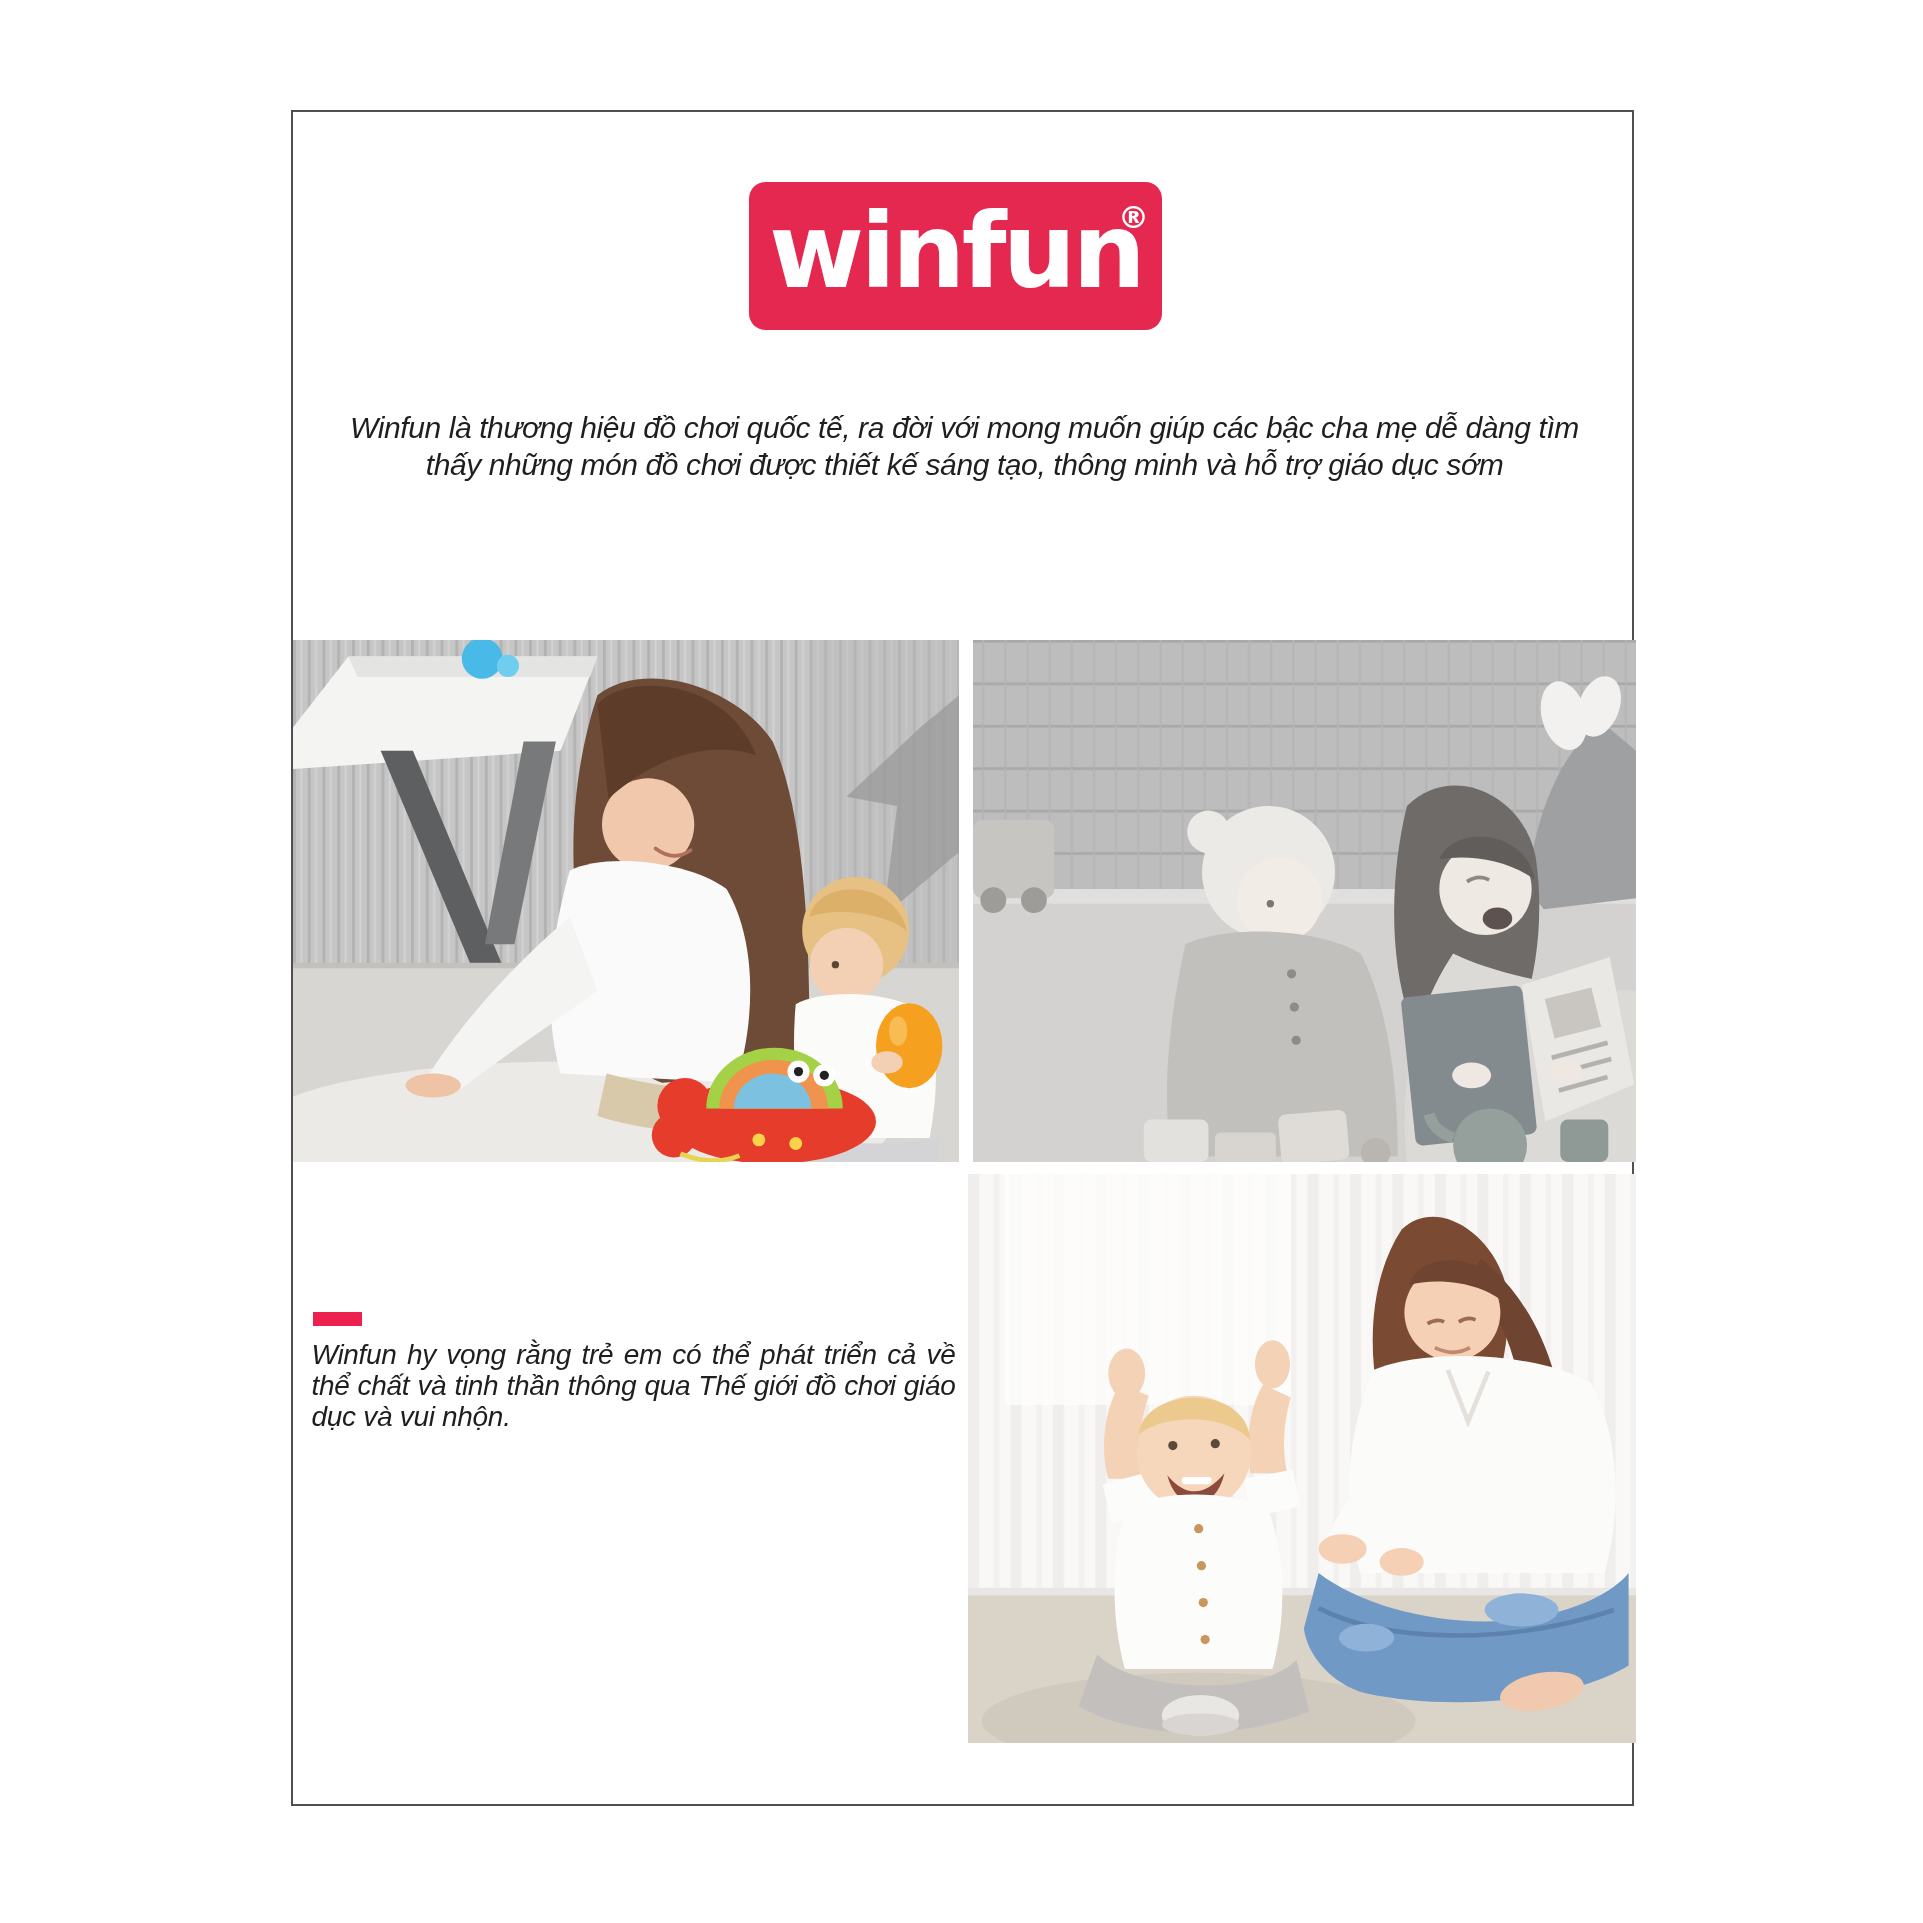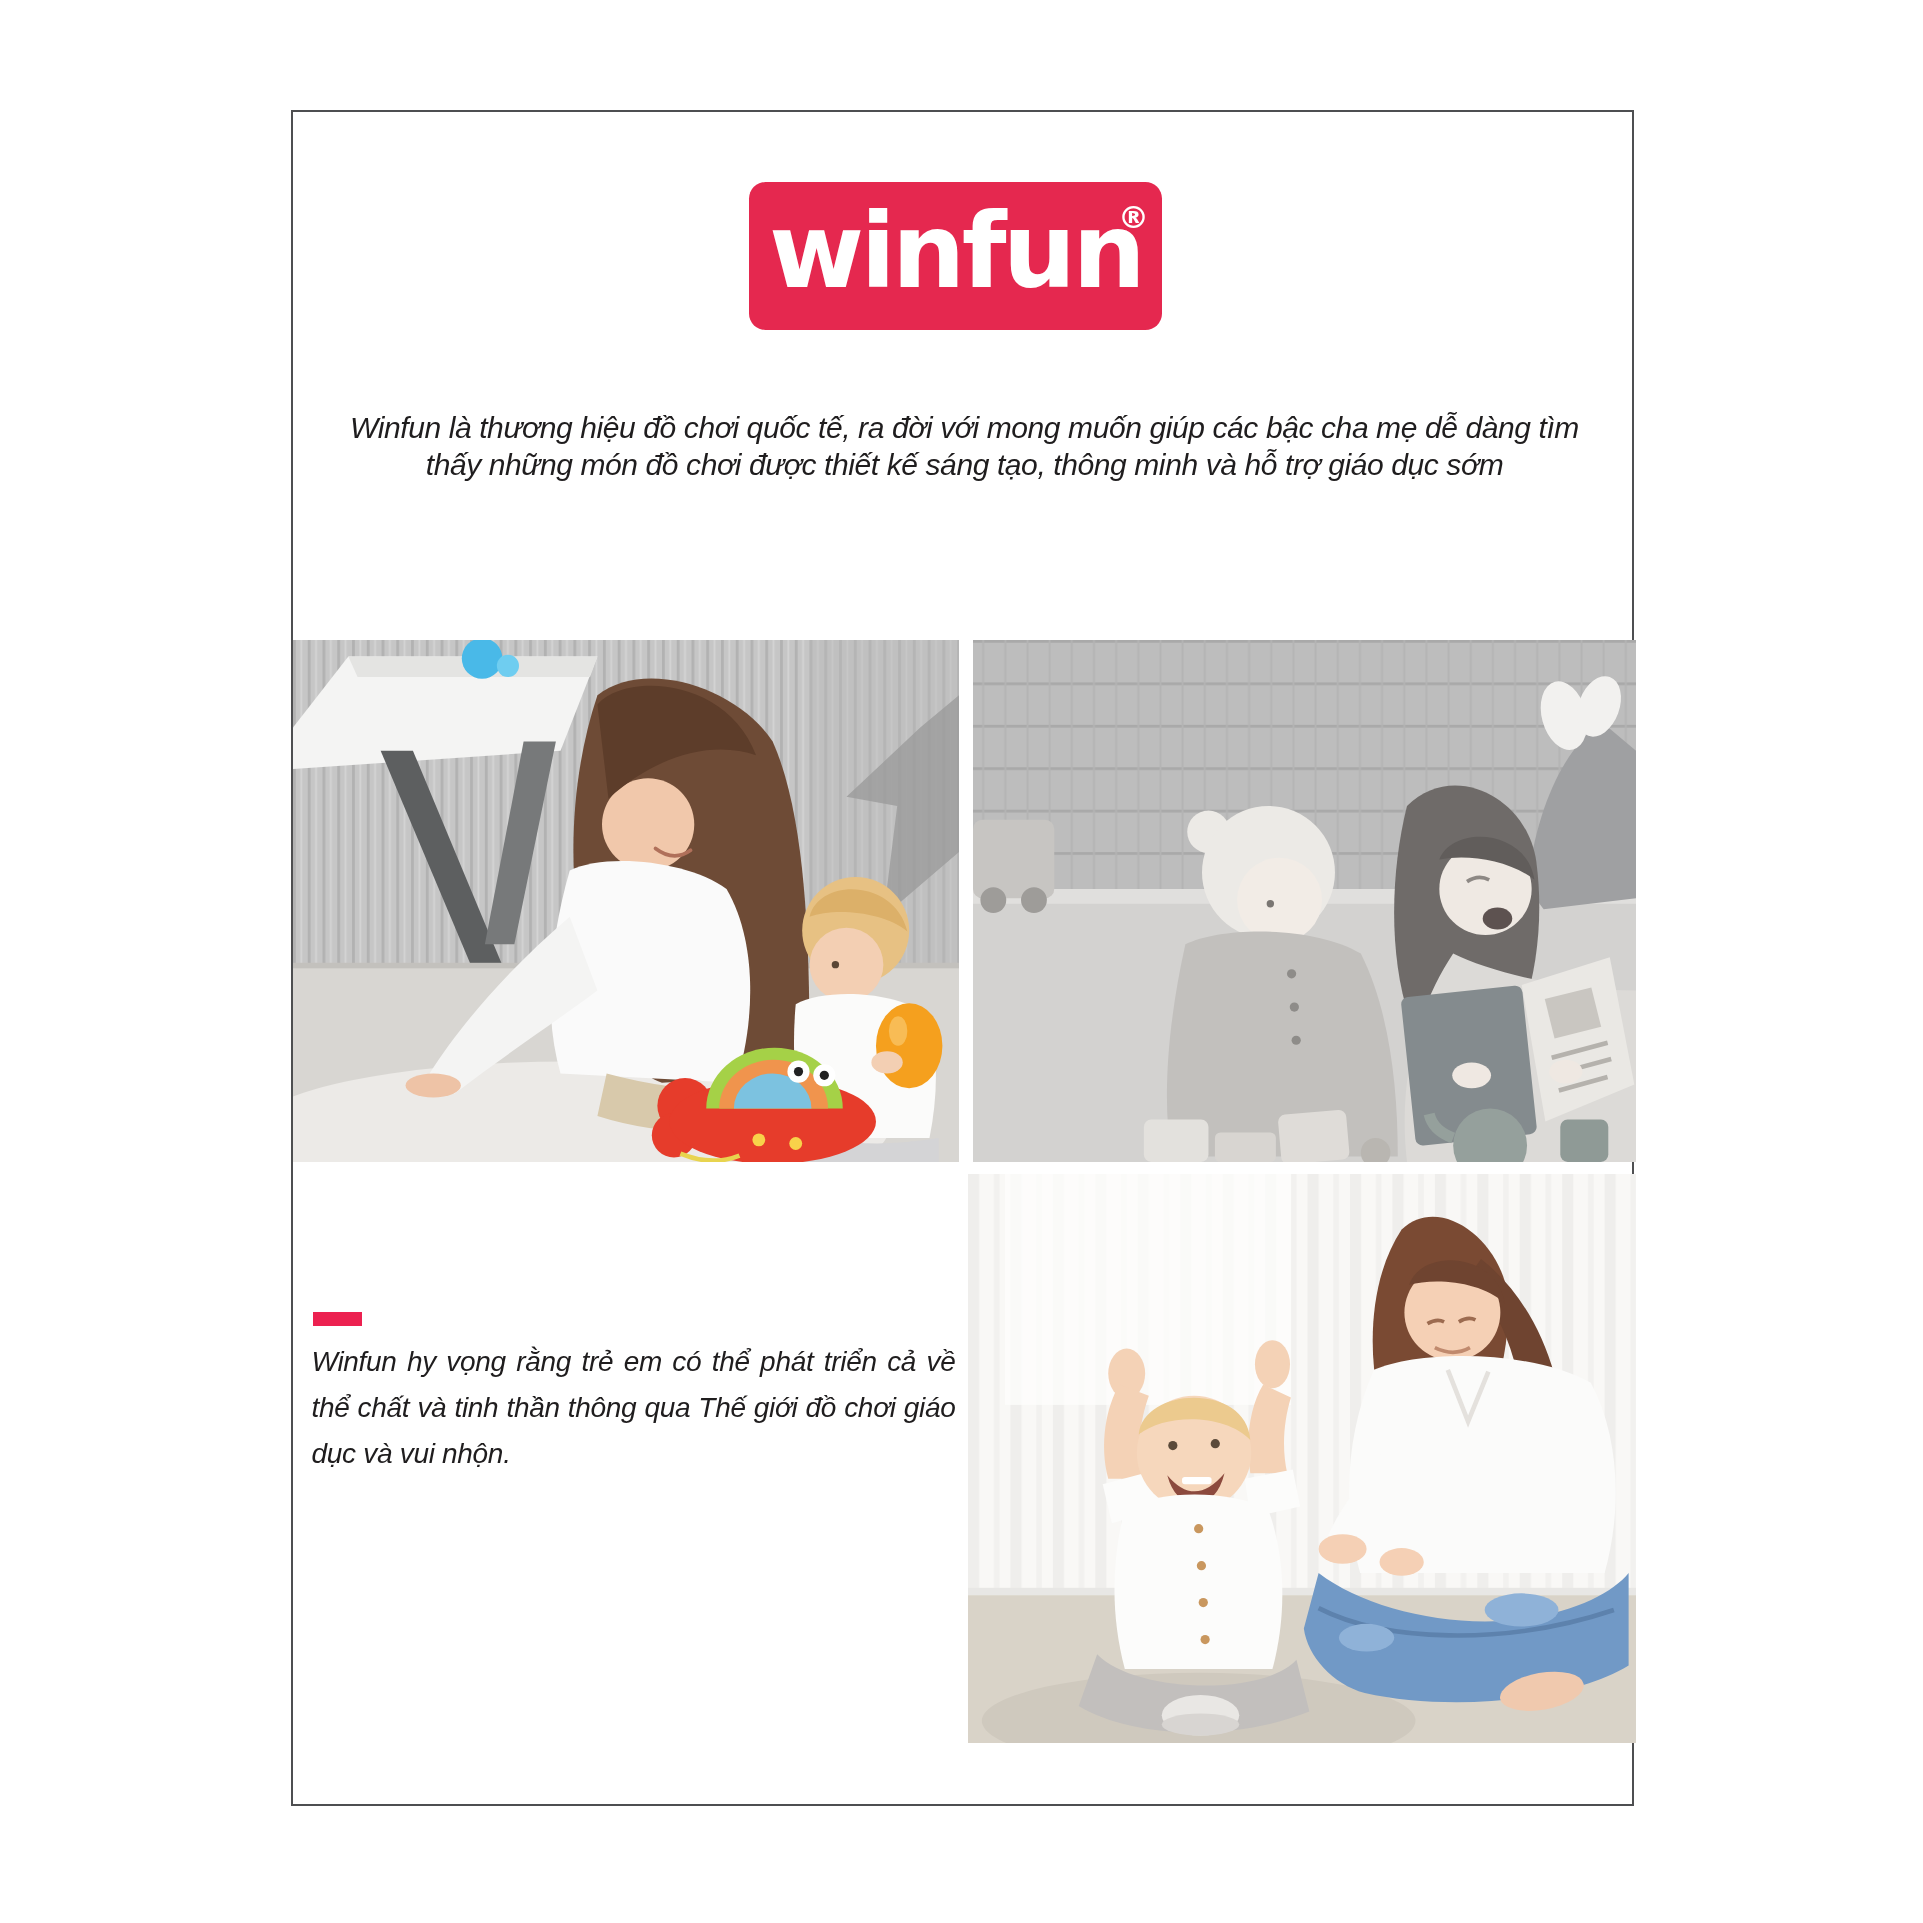--- a/index.html
+++ b/index.html
@@ -31,21 +31,21 @@
   .intro-black{top:297px;color:#1f1d1e;}
   .intro-pink{top:388px;color:#EE2B5D;}
   .photo{position:absolute;overflow:hidden;}
   .photo svg{display:block;width:100%;height:100%;}
   .photo-tl{left:0px;top:528px;width:666px;height:522px;}
   .photo-tr{left:680px;top:528px;width:663px;height:522px;}
   .photo-b{left:675px;top:1062px;width:668px;height:569px;}
   .dash{position:absolute;left:20px;top:1200px;width:49px;height:14px;background:#EC2150;}
   .mission{position:absolute;left:18.5px;top:1227px;width:644px;}
   .mission p{
-    margin:0 0 13px 0;font-style:italic;font-size:28px;line-height:46px;
+    margin:0 0 13px 0;font-style:italic;font-size:28px;line-height:31px;
     text-align:justify;text-align-last:left;letter-spacing:-0.3px;
   }
   .m-black{color:#1f1d1e;}
   .m-pink{color:#EE2B5D;}
 </style>
 </head>
 <body>
 
 <div class="frame">
 

